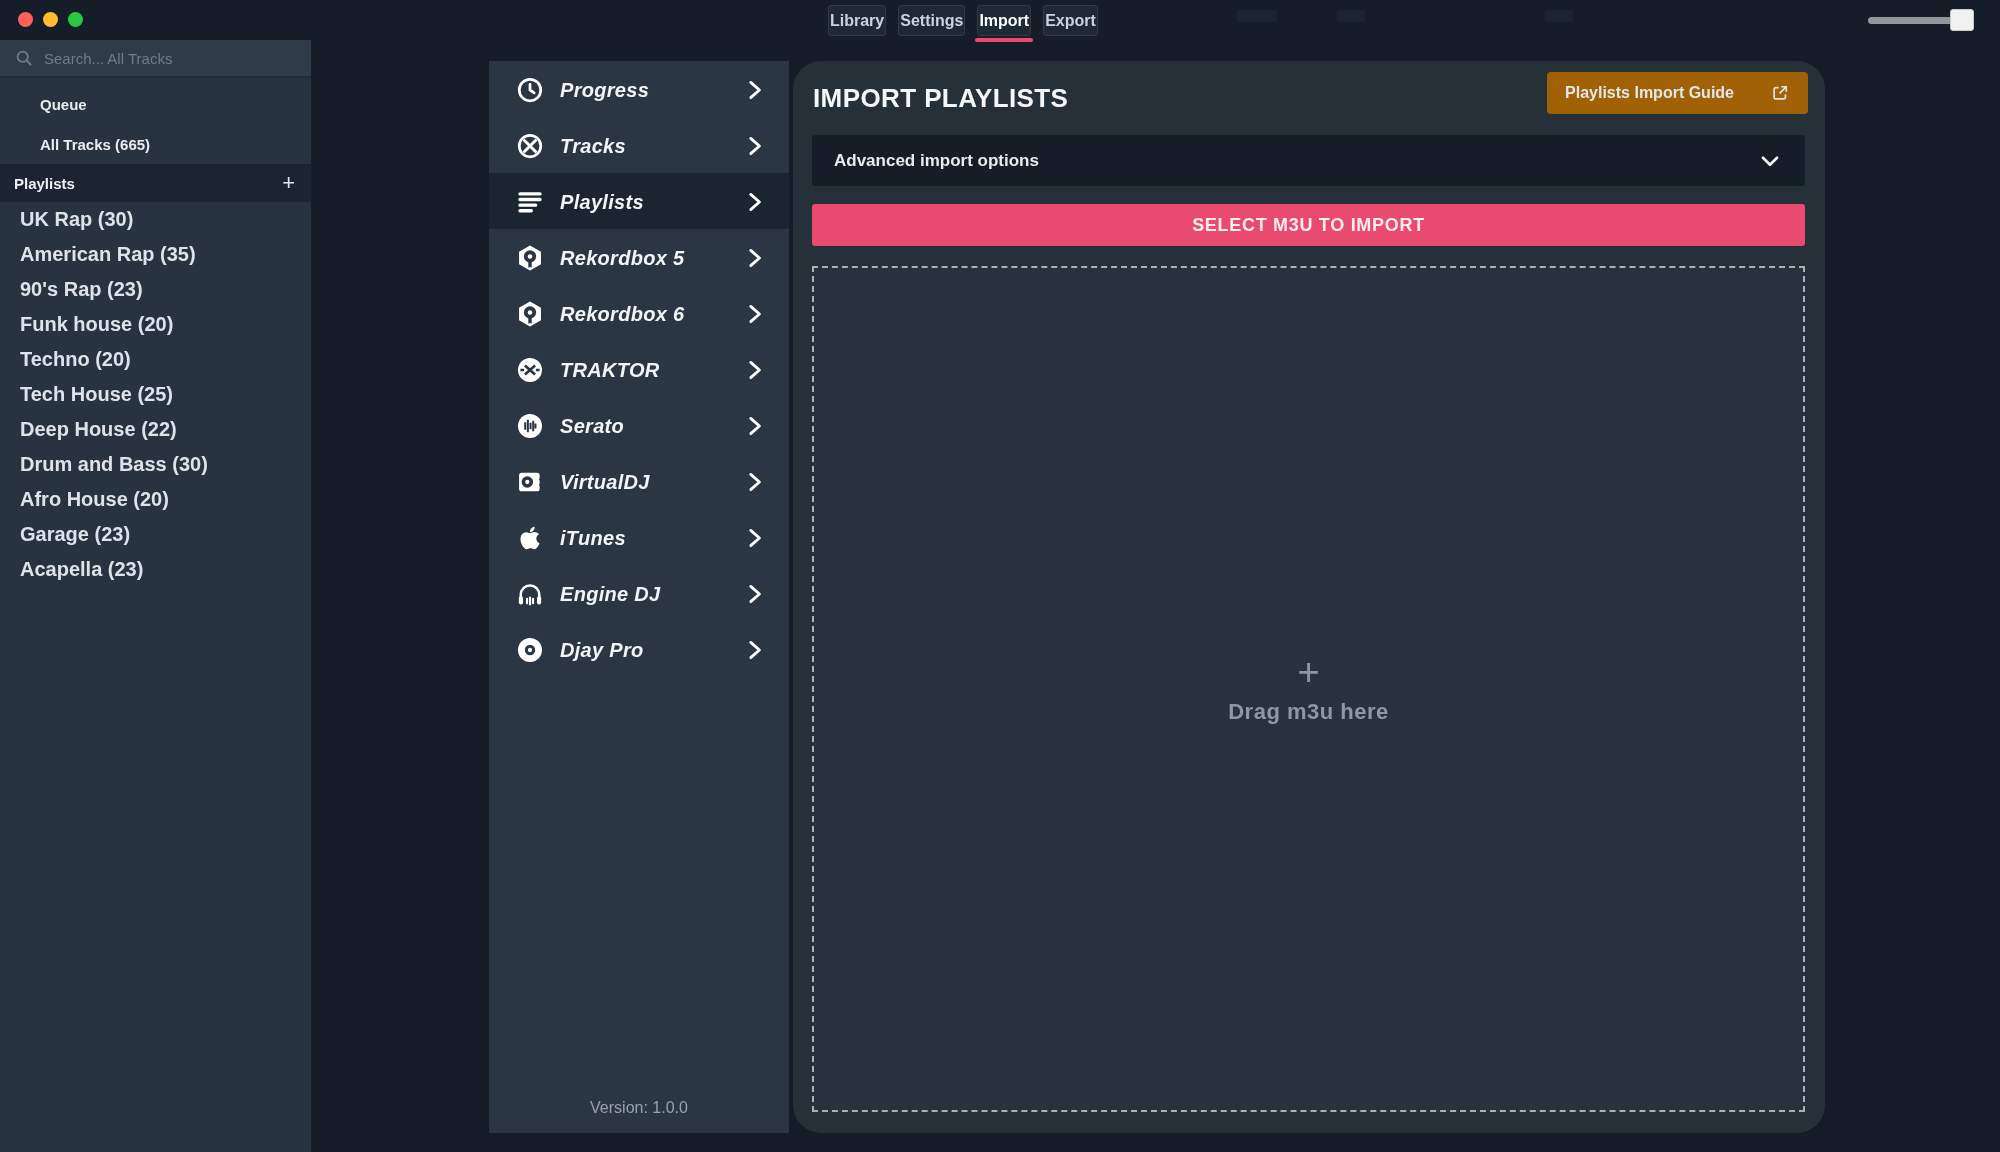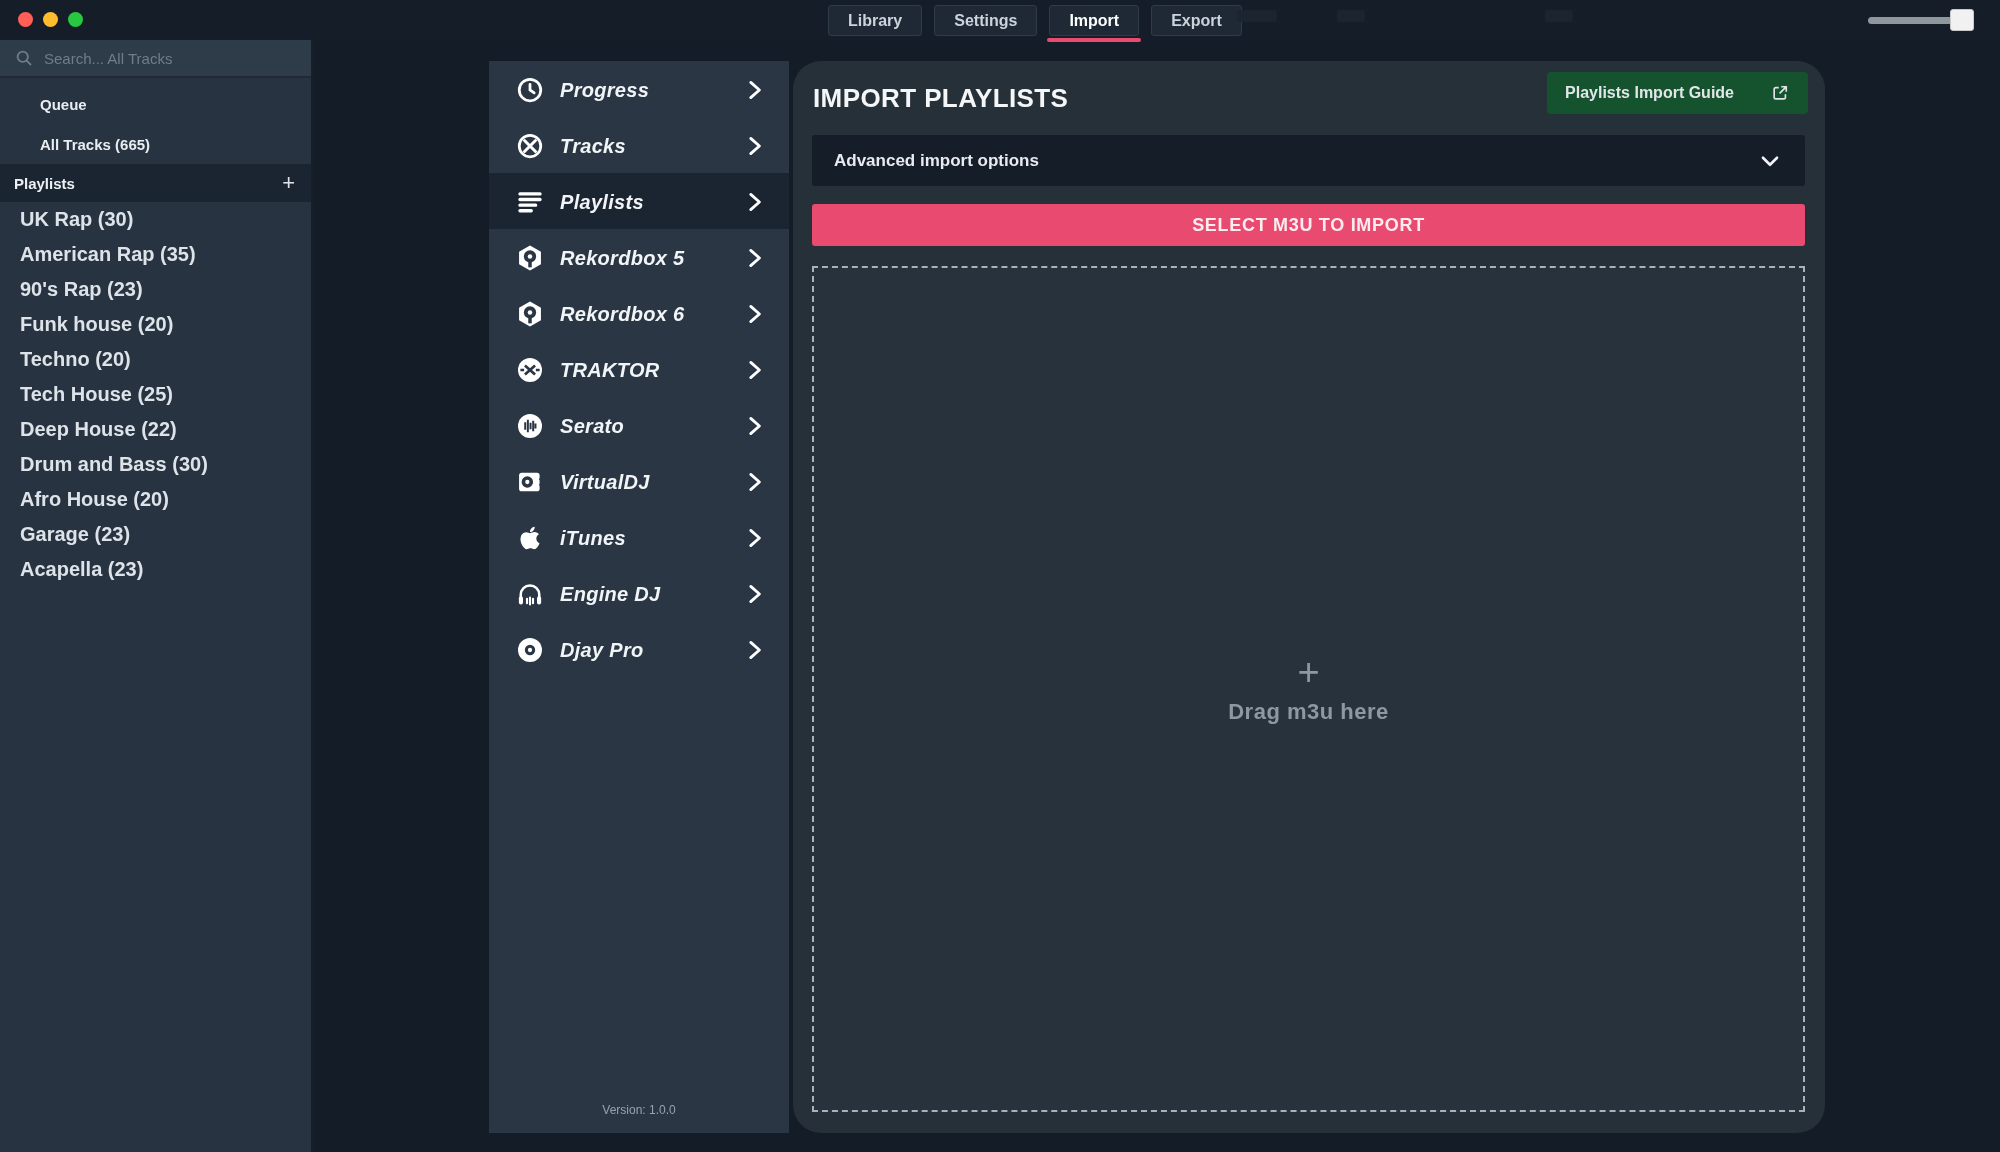--- a/index.html
+++ b/index.html
@@ -11,21 +11,21 @@
     position:relative;
     overflow:hidden;
   }
 
   
   #topbar { position:absolute; left:0; top:0; width:2000px; height:40px; background:#151e28; }
   .traffic { position:absolute; left:18px; top:12px; display:flex; gap:10px; }
   .traffic span { width:15px; height:15px; border-radius:50%; display:block; }
   .tabs { position:absolute; left:828px; top:5px; display:flex; gap:12px; }
   .tab {
-    height:31px; line-height:29px; padding:0 19px;
+    height:31px; line-height:29px; padding:0 1px;
     background:#1f2935; border:1px solid #303b48; border-radius:3px;
     color:#ccd3db; font-size:16px; font-weight:600; cursor:default; position:relative;
   }
   .tab.active { color:#ffffff; font-weight:700; }
   .tab.active::after {
     content:""; position:absolute; left:-3px; right:-3px; bottom:-7px; height:4px;
     background:var(--accent); border-radius:2px;
   }
   .ghost-btn { position:absolute; top:10px; height:12px; background:#1b2530; border-radius:2px; }
   .slider { position:absolute; left:1868px; top:17px; width:106px; height:7px; background:#8f969c; border-radius:4px; }
@@ -62,35 +62,35 @@
     position:absolute; left:489px; top:61px; width:300px; height:1072px;
     background:#2b3644;
   }
   .menu-item {
     height:56px; display:flex; align-items:center; padding:2px 22px 0 24px; gap:13px; cursor:default;font-style:italic;
   }
   .menu-item.selected { background:#1b2531; }
   .menu-item .micon { width:34px; height:34px; display:flex; align-items:center; justify-content:center; flex:0 0 34px; }
   .menu-item .mlabel { font-size:20px; font-weight:700; color:#f2f5f7; letter-spacing:.3px; white-space:nowrap; }
   .menu-item .chev { margin-left:auto; display:flex; }
-  .version { position:absolute; left:0; right:0; bottom:16px; text-align:center; font-size:12px; color:#98a2ad; }
+  .version { position:absolute; left:0; right:0; bottom:16px; text-align:center; font-size:16px; color:#98a2ad; }
 
   
   #content-panel {
     position:absolute; left:793px; top:61px; width:1032px; height:1072px;
     background:#263039;
     border-radius:28px;
   }
   .panel-title {
     position:absolute; left:20px; top:22px;
     font-size:26px; font-weight:700; letter-spacing:.4px; color:#f4f6f8;
   }
   .guide-btn {
     position:absolute; right:17px; top:11px; height:42px;
-    background:#14532d; border-radius:4px; display:flex; align-items:center;
+    background:#a16207; border-radius:4px; display:flex; align-items:center;
     padding:0 18px; gap:36px; font-size:16px; color:#e2e6ea; font-weight:600; cursor:default;
   }
   .advanced-bar {
     position:absolute; left:19px; top:74px; width:993px; height:51px;
     background:#151d28; border-radius:3px; display:flex; align-items:center;
     padding:0 22px; font-size:17px; font-weight:600; color:#e8ebef; cursor:default;
   }
   .advanced-bar .chev { margin-left:auto; display:flex; }
   .select-btn {
     position:absolute; left:19px; top:143px; width:993px; height:42px;

